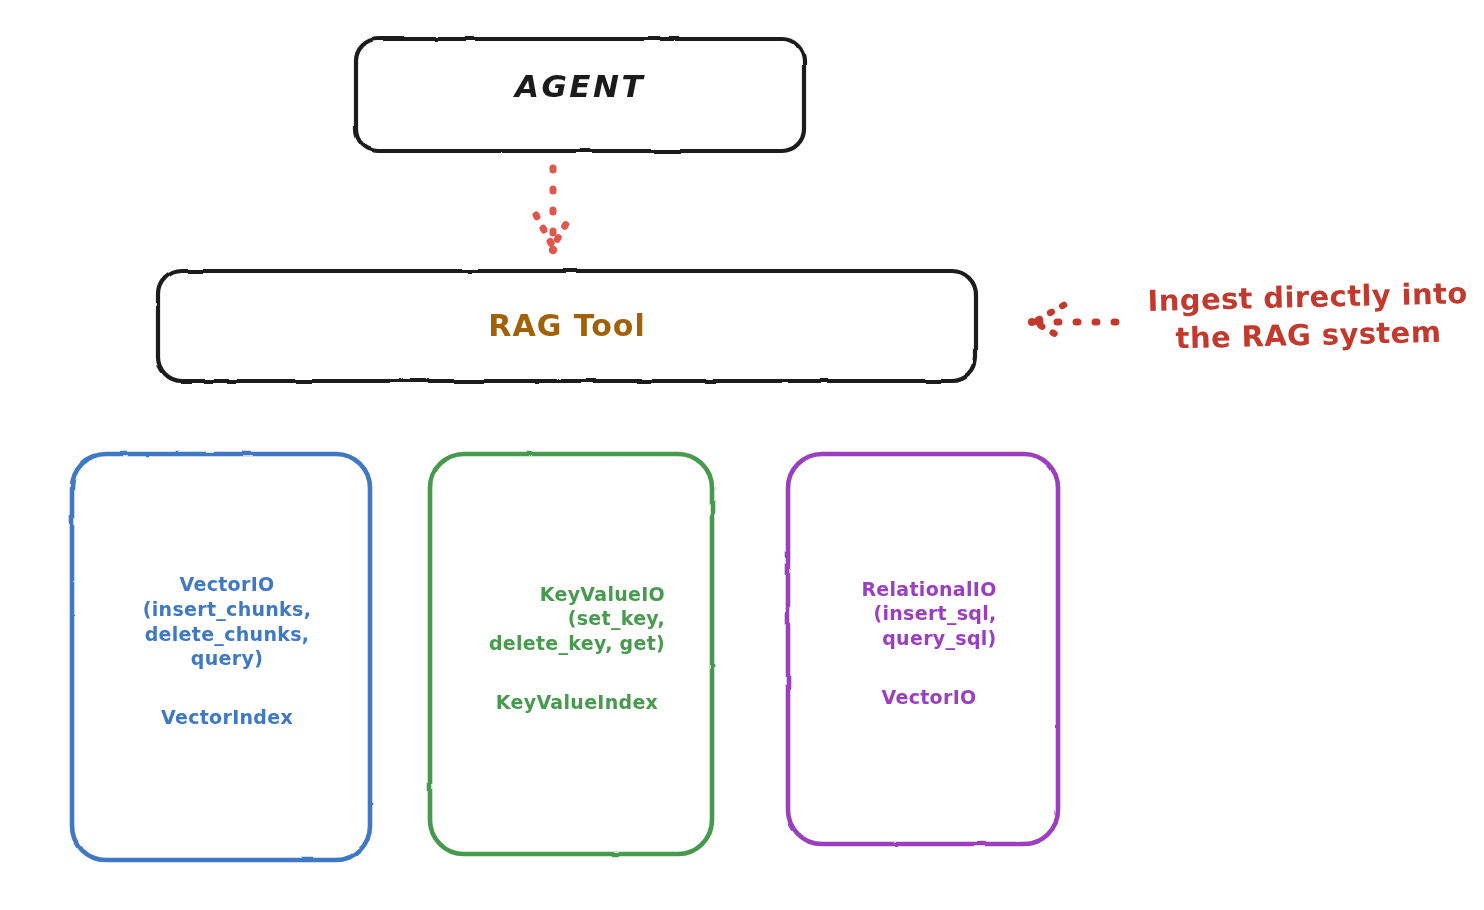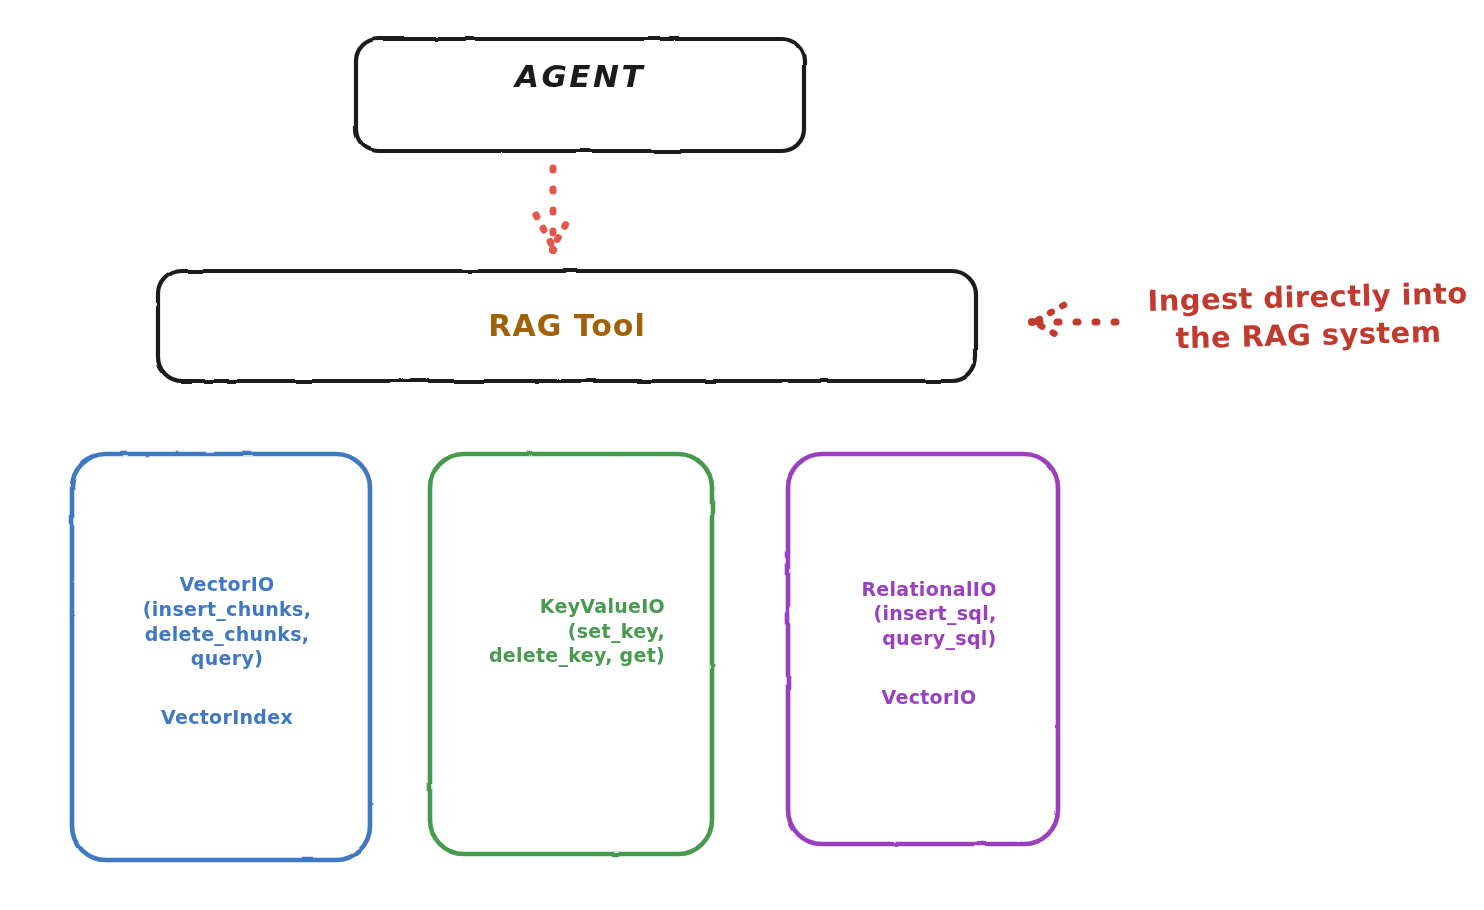--- a/index.html
+++ b/index.html
@@ -31,21 +31,21 @@
   .node-label {
     position: relative;
     z-index: 2;
     line-height: 1.28;
     white-space: pre-line;
     letter-spacing: 0.5px;
   }
 
   
   #agent-node {
-    left: 355px; top: 32px;
+    left: 355px; top: 42px;
     width: 450px; height: 90px; border-radius: 19px;
   }
   #agent-node .node-label {
     font-size: 31px;
     font-style: italic;
     font-weight: 700;
     color: #1b1b1b;
     letter-spacing: 2.5px;
     font-family: "DejaVu Sans", sans-serif;
   }
@@ -177,20 +177,21 @@
     <div class="leaf-label">VectorIndex</div>
   </div>
 </div>
 
 <div class="node" id="keyvalueio-node">
   <div class="leaf-inner">
     <div class="leaf-label">KeyValueIO
 (set_key,
 delete_key, get)</div>
     <div class="leaf-gap"></div>
+    <div class="leaf-label">KeyValueIndex</div>
   </div>
 </div>
 
 <div class="node" id="relationalio-node">
   <div class="leaf-inner">
     <div class="leaf-label">RelationalIO
 (insert_sql,
 query_sql)</div>
     <div class="leaf-gap"></div>
     <div class="leaf-label">VectorIO</div>

